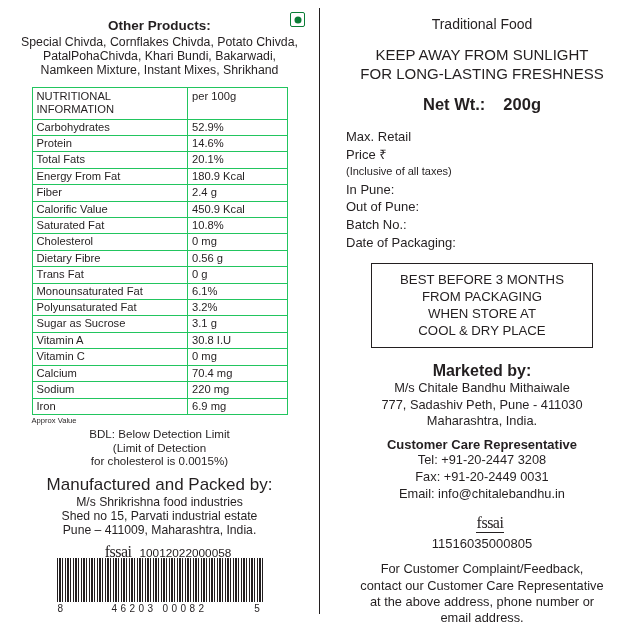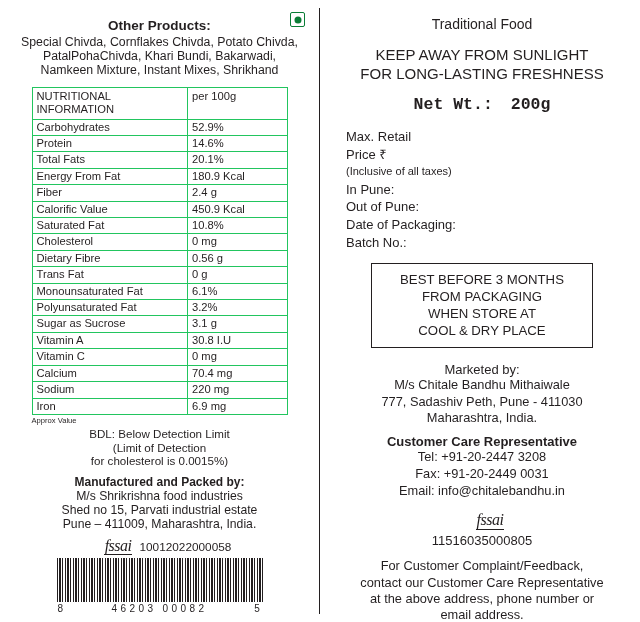--- a/index.html
+++ b/index.html
@@ -88,33 +88,32 @@
   .bdl {
     margin-top: 2px;
     text-align: center;
     font-size: 11.6px;
     line-height: 13.6px;
   }
   .mfg {
     margin-top: 7px;
     text-align: center;
   }
-  .mfg .t { font-weight: bold; font-size: 12px; }
+  .mfg .t { font-weight: normal; font-size: 17px; }
   .mfg .l { font-size: 12.2px; line-height: 14.2px; }
 
   .fssai-row {
     margin-top: 7px;
     display: flex;
     justify-content: center;
     align-items: center;
     gap: 7px;
   }
   .fssai-logo {
     font-family: "Liberation Serif", serif;
-    font-style: italic;
     font-size: 16px;
     letter-spacing: -0.5px;
     border-bottom: 1.4px solid #231f20;
     padding: 0 1px 1px 1px;
     line-height: 15px;
     margin-left: 16px;
   }
   .fssai-num { font-size: 11.8px; }
 
   
@@ -161,38 +160,37 @@
     text-align: center;
     font-size: 15px;
     line-height: 18.5px;
     margin-bottom: 12px;
   }
   .netwt {
     text-align: center;
     font-weight: bold;
     font-size: 16.5px;
     margin-bottom: 14px;
-    font-family: Liberation Mono, monospace;
   }
   .netwt .w { margin-left: 18px; }
   .fields { font-size: 13px; line-height: 17.6px; }
   .fields .small { font-size: 11px; }
 
   .bestbefore {
     margin: 12px auto 0 auto;
     width: 222px;
     border: 1px solid #231f20;
     text-align: center;
     font-size: 13.2px;
     line-height: 17px;
     padding: 7px 4px 8px 4px;
   }
 
   .mkt { margin-top: 14px; text-align: center; }
-  .mkt .t { font-weight: normal; font-size: 13px; }
+  .mkt .t { font-weight: bold; font-size: 16px; }
   .mkt .l { font-size: 12.8px; line-height: 16.4px; }
 
   .care { margin-top: 8px; }
   .care .t { font-weight: bold; font-size: 13px; text-align: center; }
   .care .l { font-size: 12.8px; line-height: 16.6px; text-align: center; }
 
   .fssai-right {
     margin-top: 12px;
     text-align: center;
   }
@@ -348,22 +346,22 @@
     <div class="netwt">
       <span>Net Wt.:</span><span class="w">200g</span>
     </div>
 
     <div class="fields" id="fields-list">
         <div>Max. Retail</div>
         <div>Price ₹</div>
         <div class="small">(Inclusive of all taxes)</div>
         <div>In Pune:</div>
         <div>Out of Pune:</div>
+        <div>Batch No.:</div>
         <div>Date of Packaging:</div>
-        <div>Batch No.:</div>
       </div>
 
     <div class="bestbefore">
       <div>BEST BEFORE 3 MONTHS</div>
       <div>FROM PACKAGING</div>
       <div>WHEN STORE AT</div>
       <div>COOL &amp; DRY PLACE</div>
     </div>
 
     <div class="mkt">

